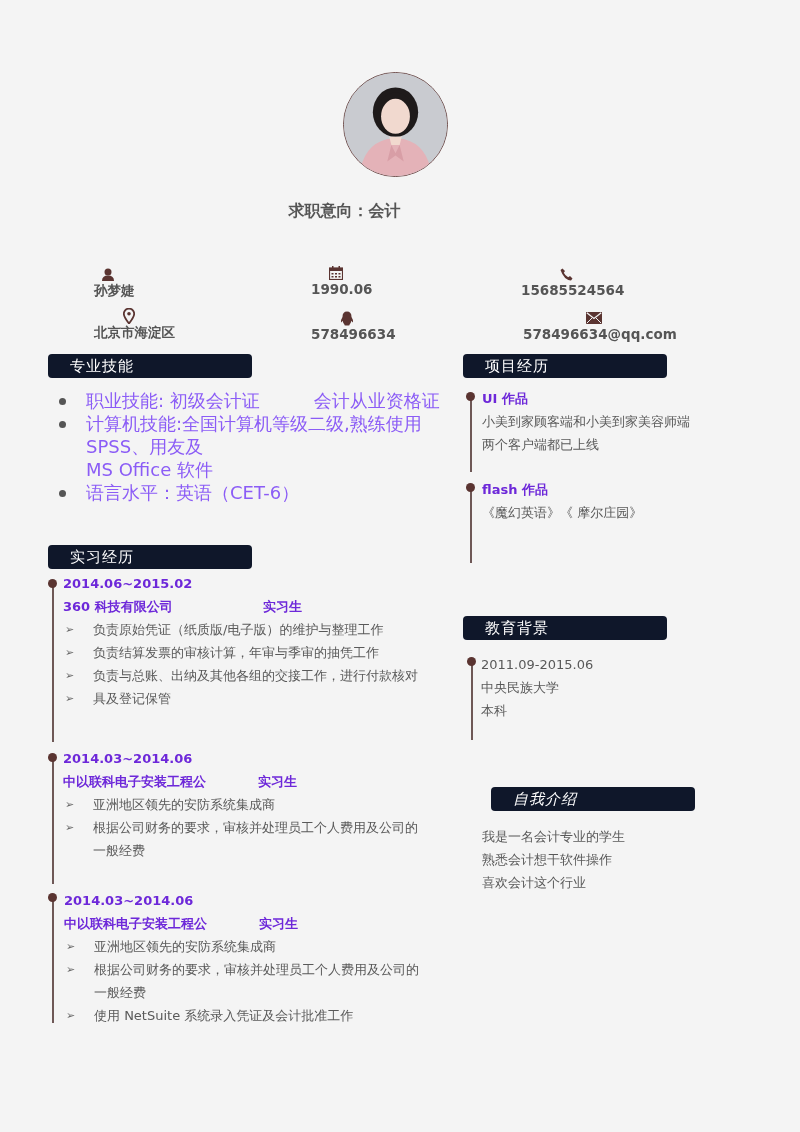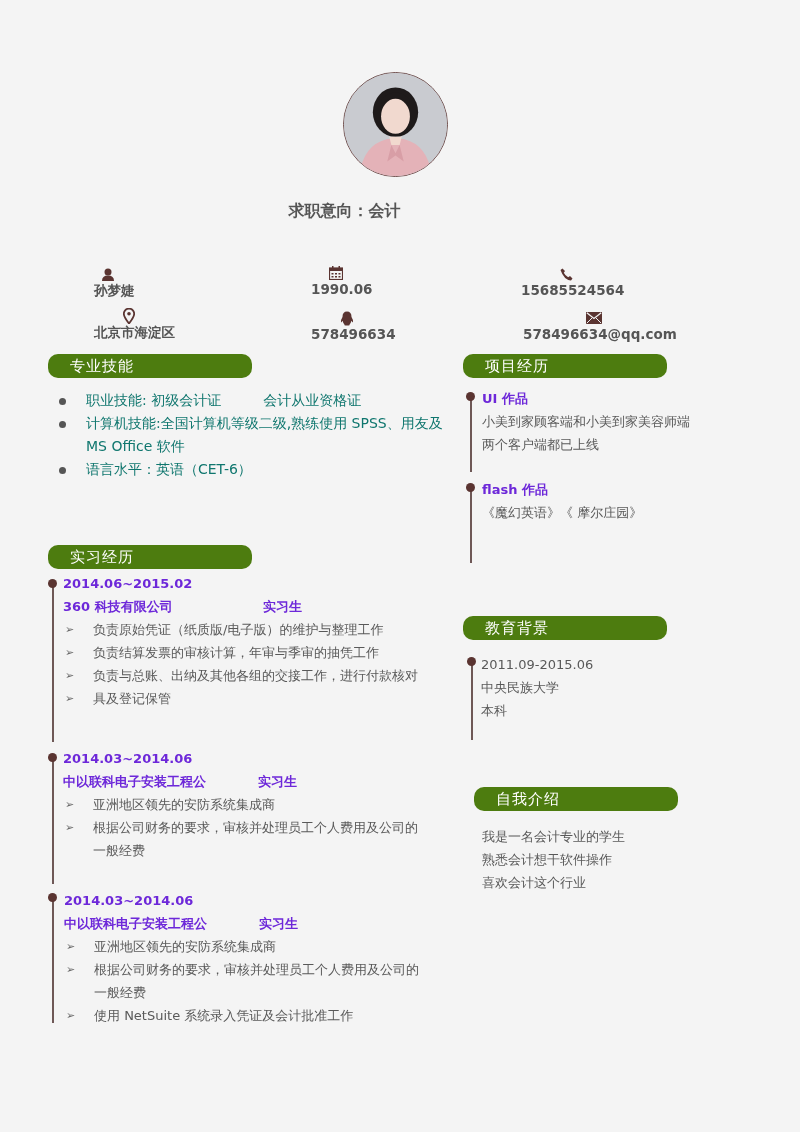--- a/index.html
+++ b/index.html
@@ -16,25 +16,25 @@
     .job-title {
       position: absolute; left: 0; width: 689px; top: 201px; text-align: center;
       font-size: 16px; font-weight: bold; color: #555;
     }
 
     .info-item { position: absolute; display: flex; align-items: center; font-size: 13.5px; font-weight: bold; color: #555; flex-direction: column; }
     .info-item .ic { width: 18px; height: 16px; margin-right: 12px; display: flex; align-items: center; justify-content: center; }
     .info-item svg { display: block; }
 
     .sec-header {
-      position: absolute; height: 24px; width: 204px; background: #4d7c0f; border-radius: 10px;
+      position: absolute; height: 24px; width: 204px; background: #0f172a; border-radius: 4px;
       color: #fff; font-size: 15px; line-height: 24px; padding-left: 22px; letter-spacing: 1px;
     }
 
-    .bullet-list { position: absolute; font-size: 14px; color: #0f766e; line-height: 23px; }
+    .bullet-list { position: absolute; font-size: 18px; color: #8b5cf6; line-height: 23px; }
     .bullet-list li { list-style: none; position: relative; padding-left: 38px; }
     .bullet-list li .dot { position: absolute; left: 11px; top: 9px; width: 7px; height: 7px; border-radius: 50%; background: #555; }
     .tl-line { position: absolute; width: 2px; background: #6e5856; }
     .tl-dot { position: absolute; width: 9px; height: 9px; border-radius: 50%; background: #5a3431; }
 
     .entry { position: absolute; font-size: 13px; line-height: 23px; color: #595959; }
     .entry .strong { font-weight: bold; color: #6d28d9; }
     .entry .row { display: flex; }
     .entry .arrow-item { position: relative; padding-left: 30px; }
     .entry .arrow-item .arr { position: absolute; left: 2px; top: 0; font-size: 11px; color: #666; }
@@ -192,18 +192,18 @@
 
 <div class="sec-header" style="left:463px; top:616px;">教育背景</div>
 <div class="tl-line" style="left:471px; top:662px; height:78px;"></div>
 <div class="tl-dot" style="left:467px; top:657px;"></div>
 <div class="plain-list" style="left:481px; top:653px; width:260px;">
   <div>2011.09-2015.06</div>
   <div>中央民族大学</div>
   <div>本科</div>
 </div>
 
-<div class="sec-header" style="left:474px; top:787px;">自我介绍</div>
+<div class="sec-header" style="left:491px; top:787px;font-style:italic;">自我介绍</div>
 <div class="plain-list" style="left:482px; top:825px; width:260px;">
   <div>我是一名会计专业的学生</div>
   <div>熟悉会计想干软件操作</div>
   <div>喜欢会计这个行业</div>
 </div>
 
 </body></html>

